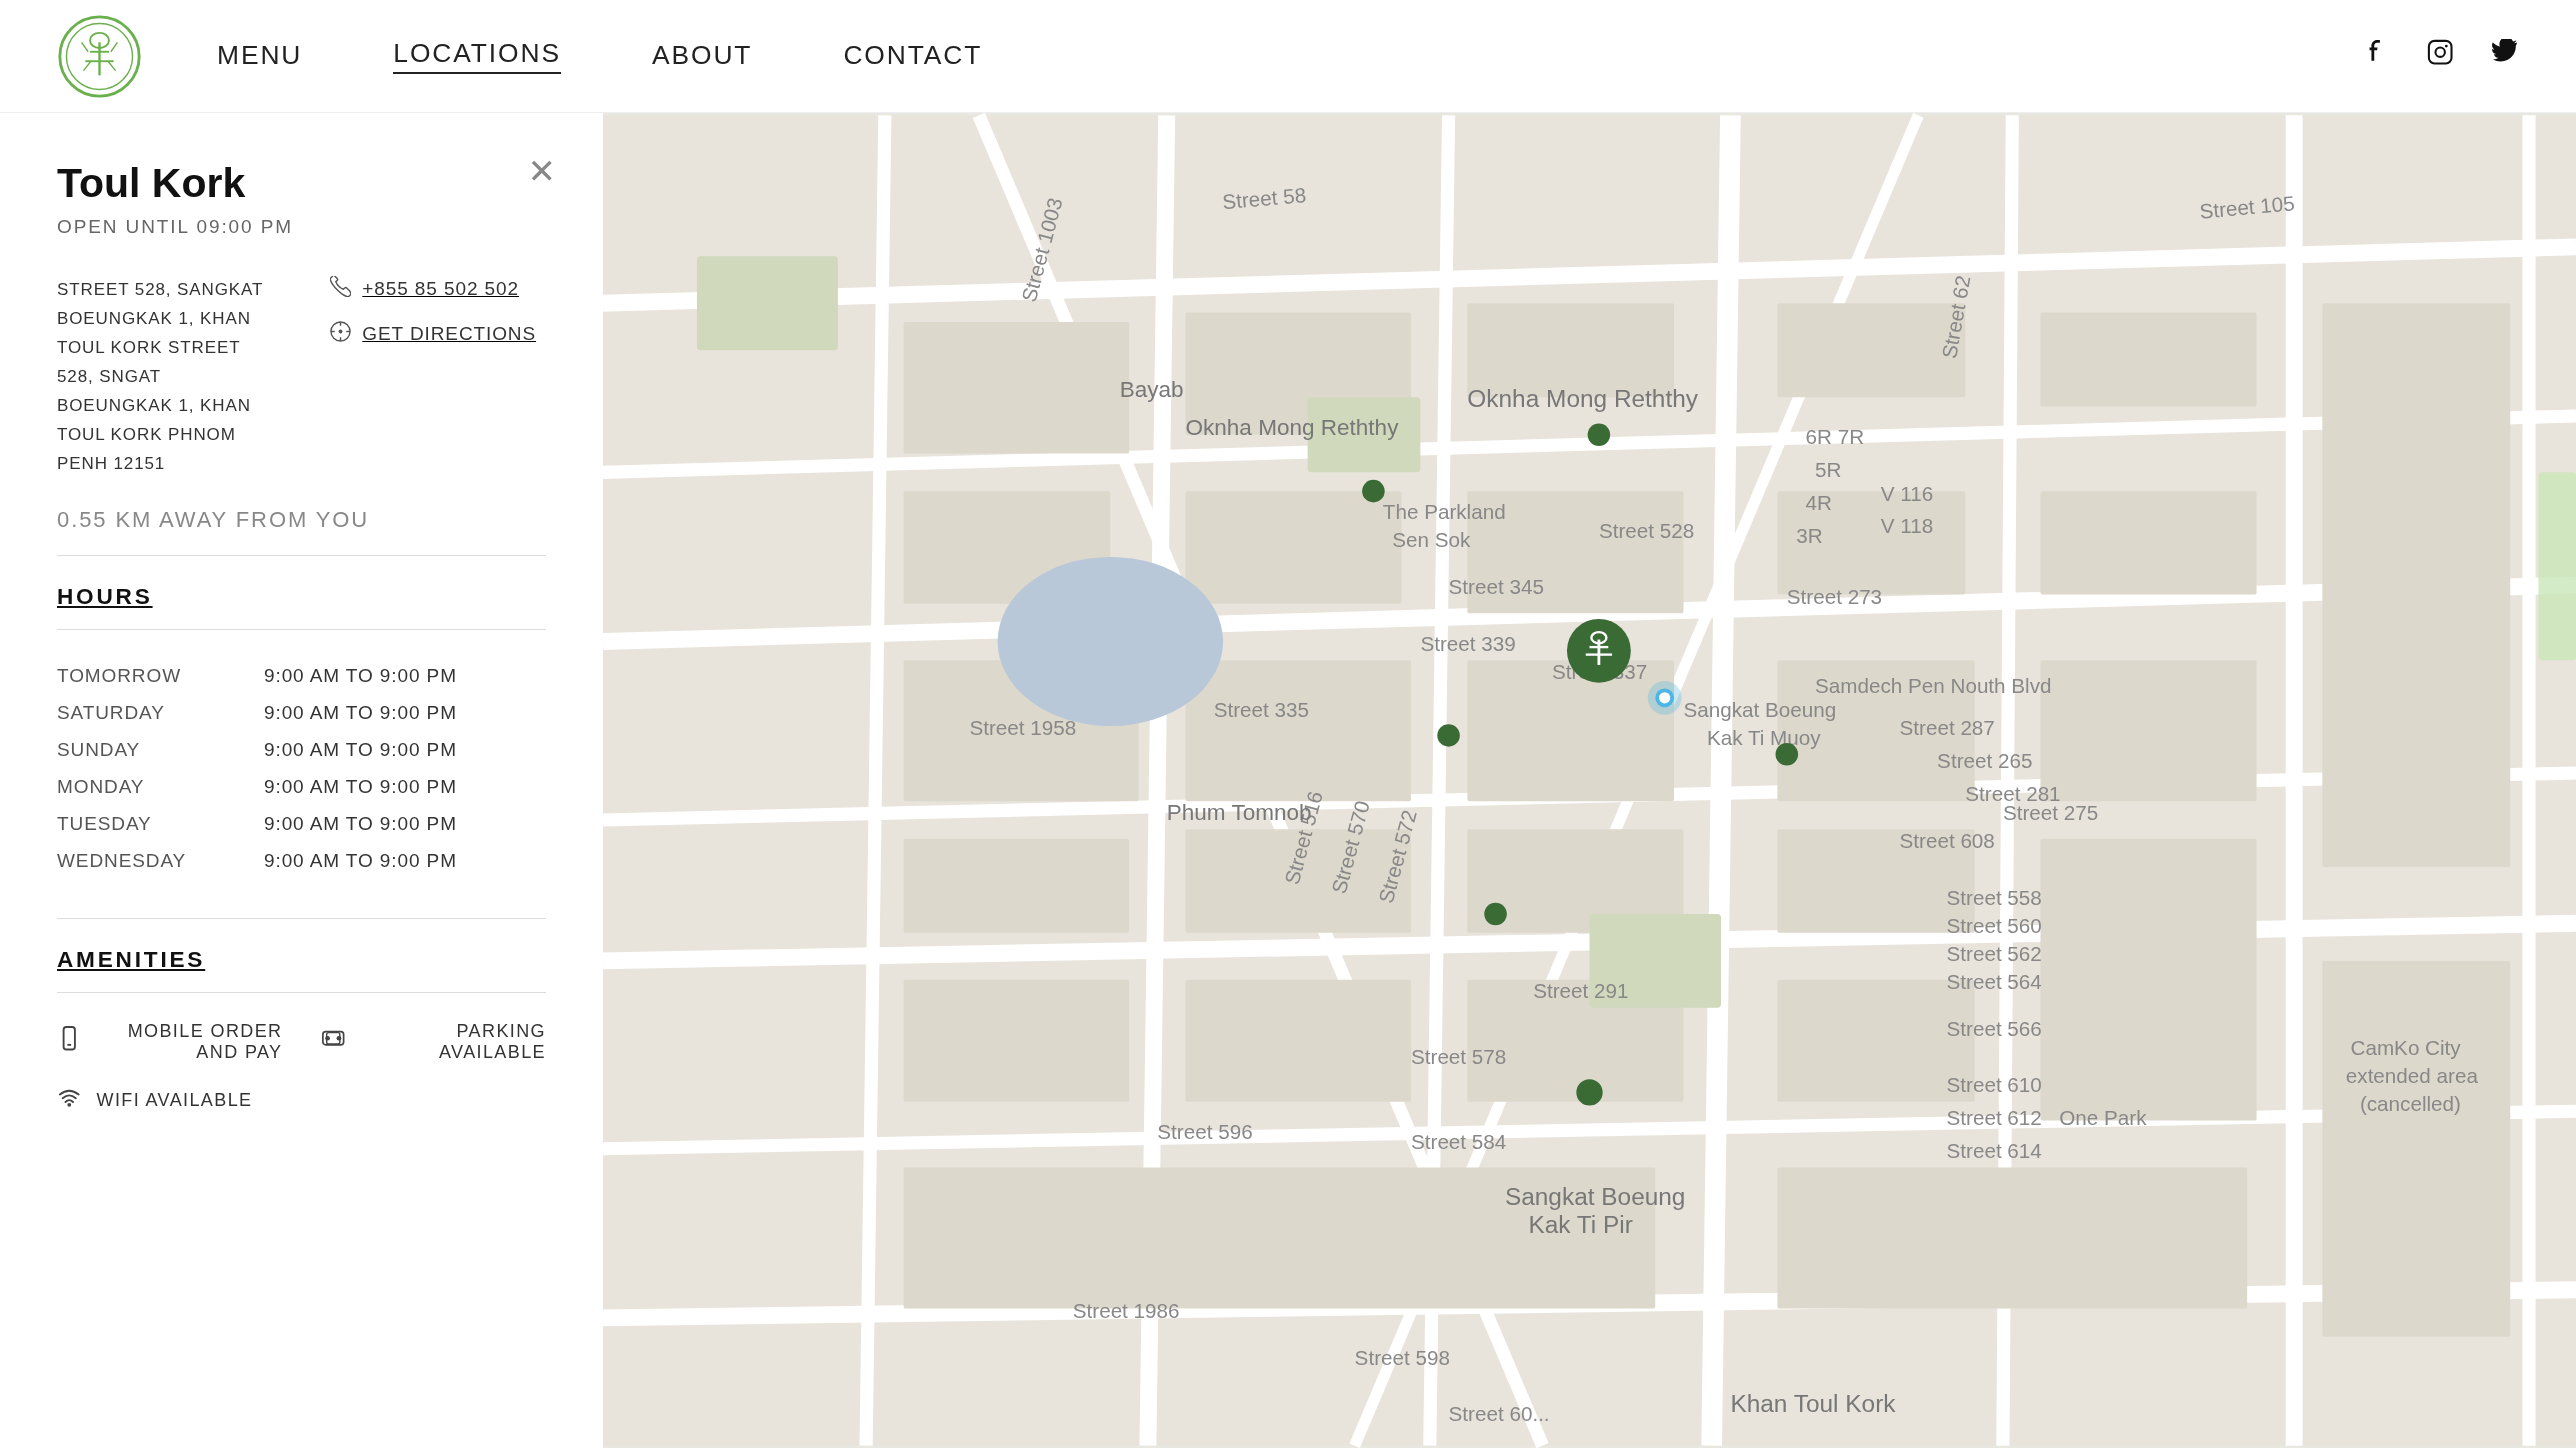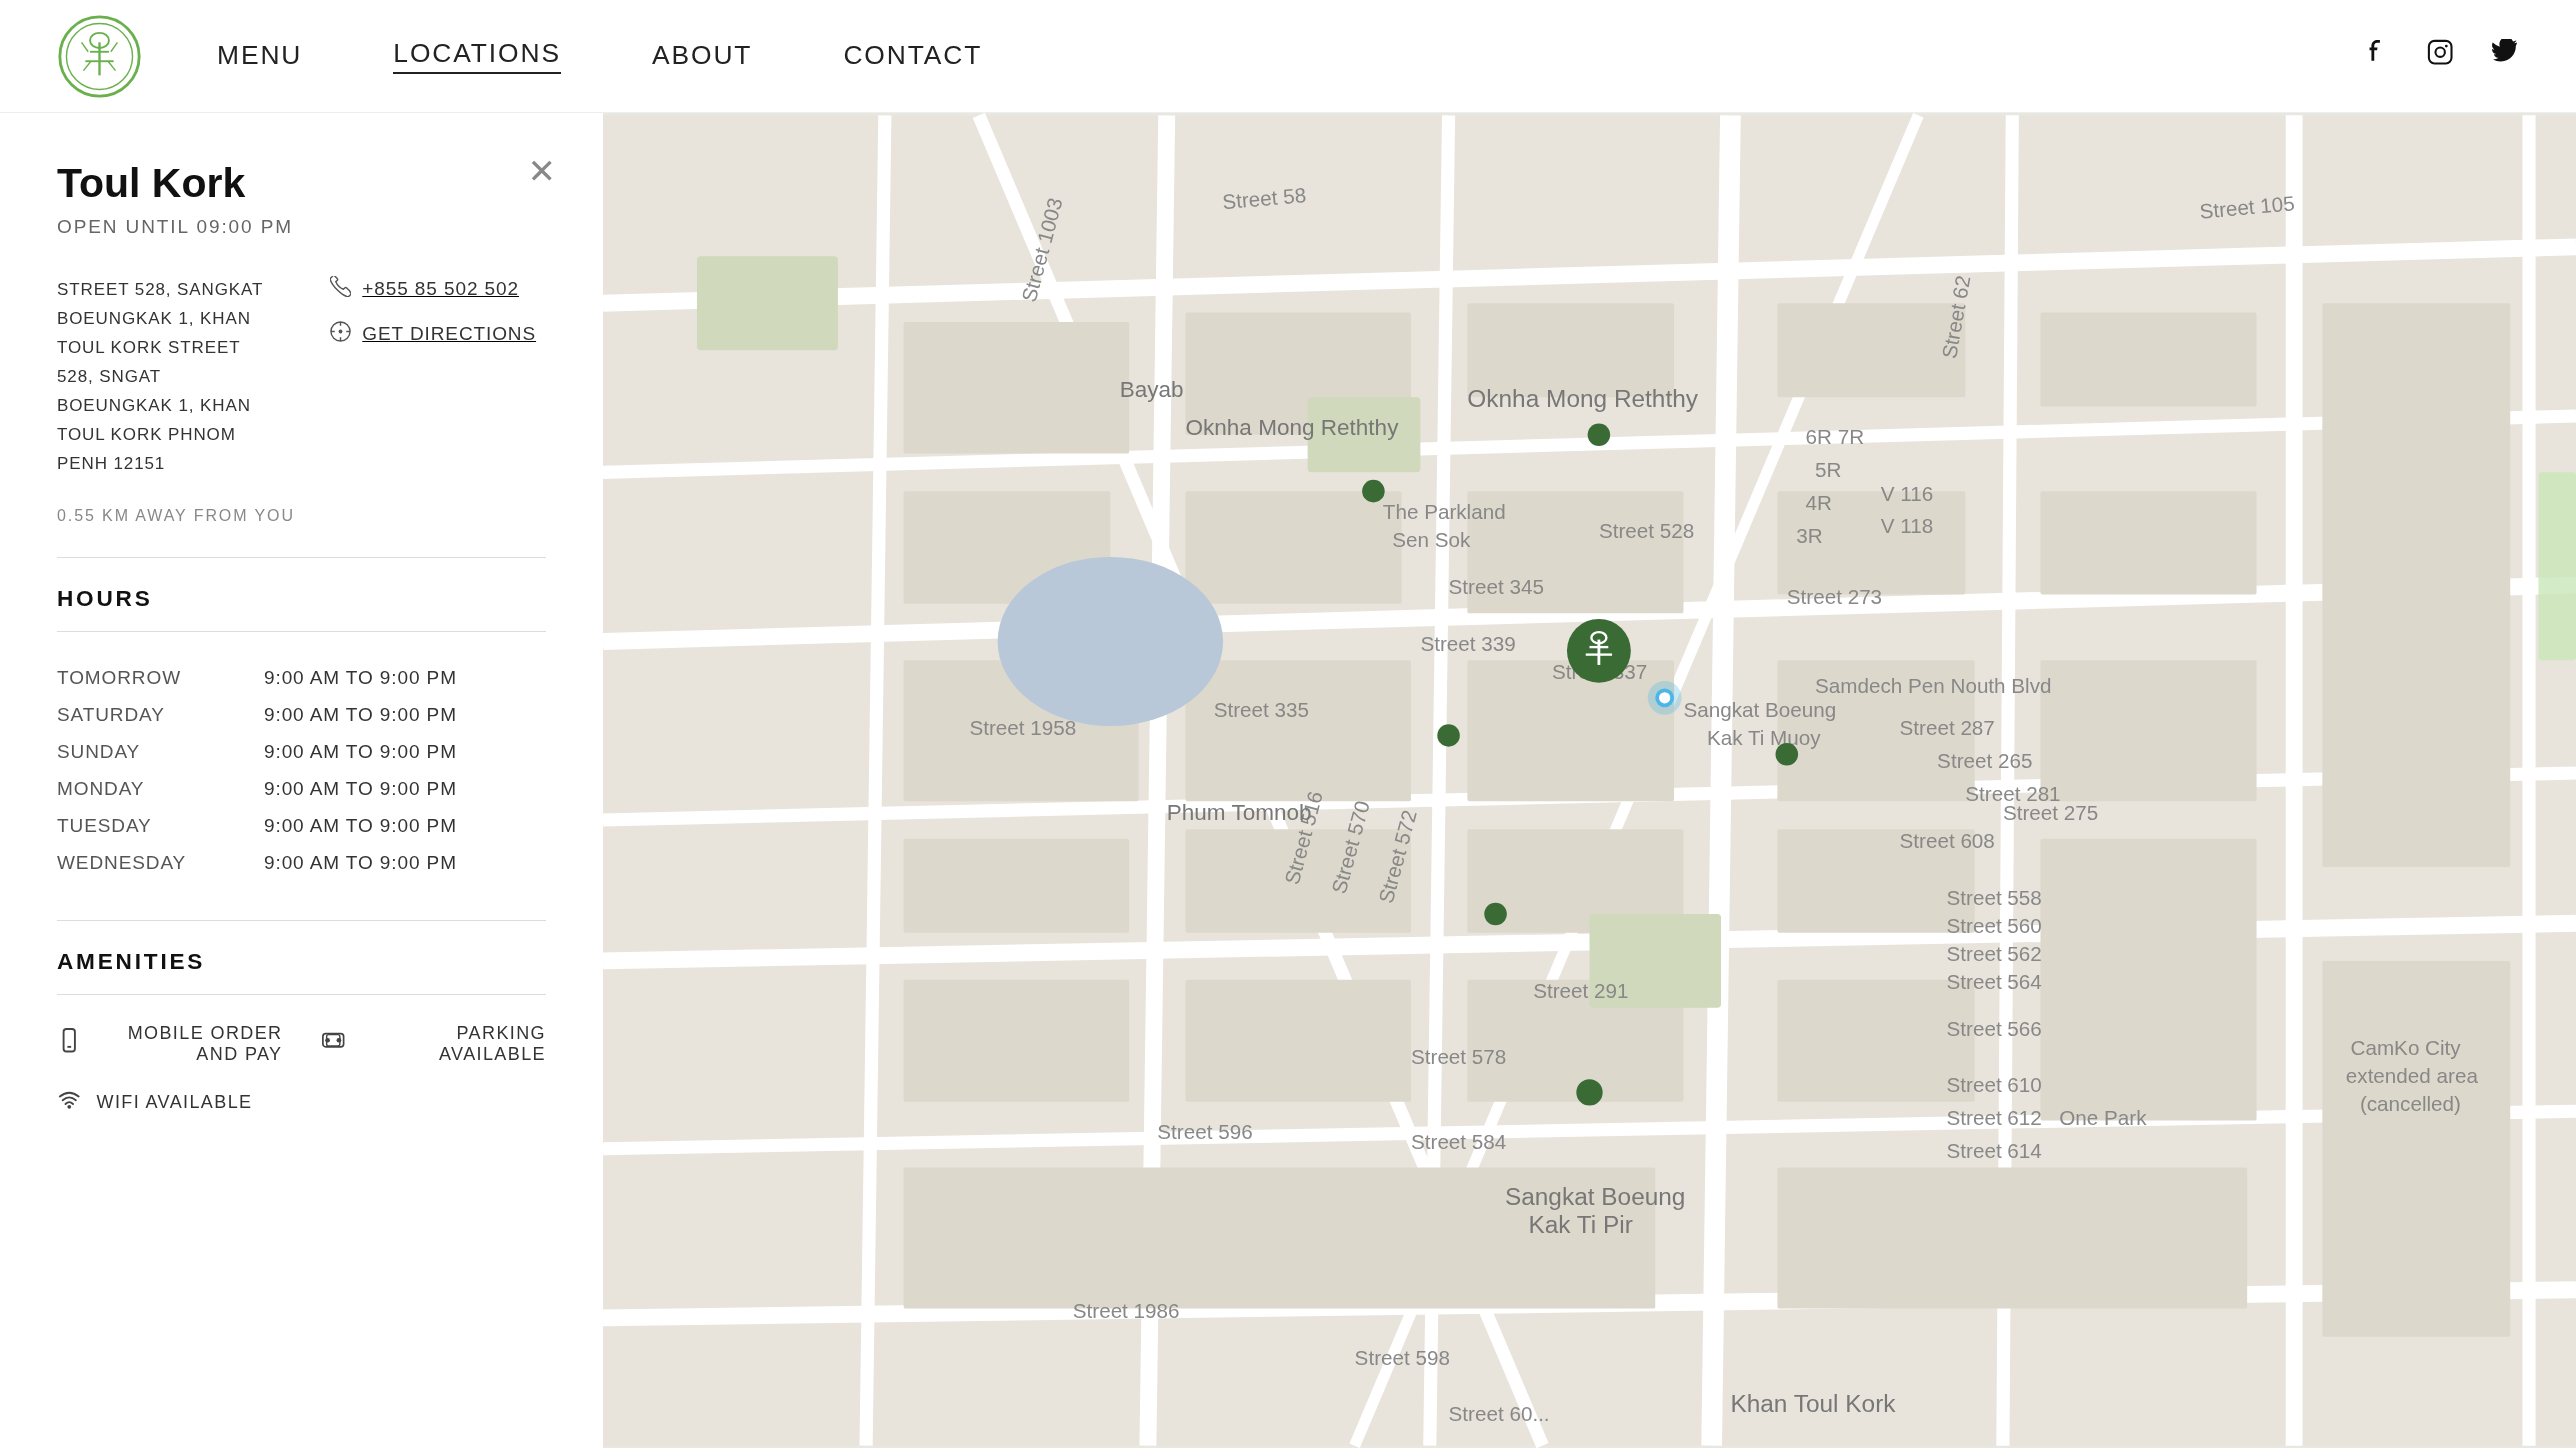--- a/index.html
+++ b/index.html
@@ -121,38 +121,39 @@
       font-size: 19px;
       color: #333;
       text-decoration: none;
       text-transform: uppercase;
       letter-spacing: 0.9px;
     }
     .contact-link .icon {
       font-size: 21px;
     }
     .distance {
-      font-size: 16px;
+      font-size: 22px;
       color: #888;
       letter-spacing: 1.9px;
       text-transform: uppercase;
-      margin-bottom: 32px;
+      margin-bottom: 22px;
     }
     .divider {
       border: none;
       border-top: 0.9px solid #ddd;
       margin: 19px 0 28px 0;
     }
     .section-title {
       font-size: 22.6px;
       font-weight: 700;
       letter-spacing: 2.8px;
       text-transform: uppercase;
       margin-bottom: 19px;
       color: #111;
+      text-decoration: underline;
     }
     .hours-table {
       width: 100%;
       border-collapse: collapse;
     }
     .hours-table tr td {
       padding: 7.5px 0;
       font-size: 19px;
       letter-spacing: 0.9px;
       text-transform: uppercase;

